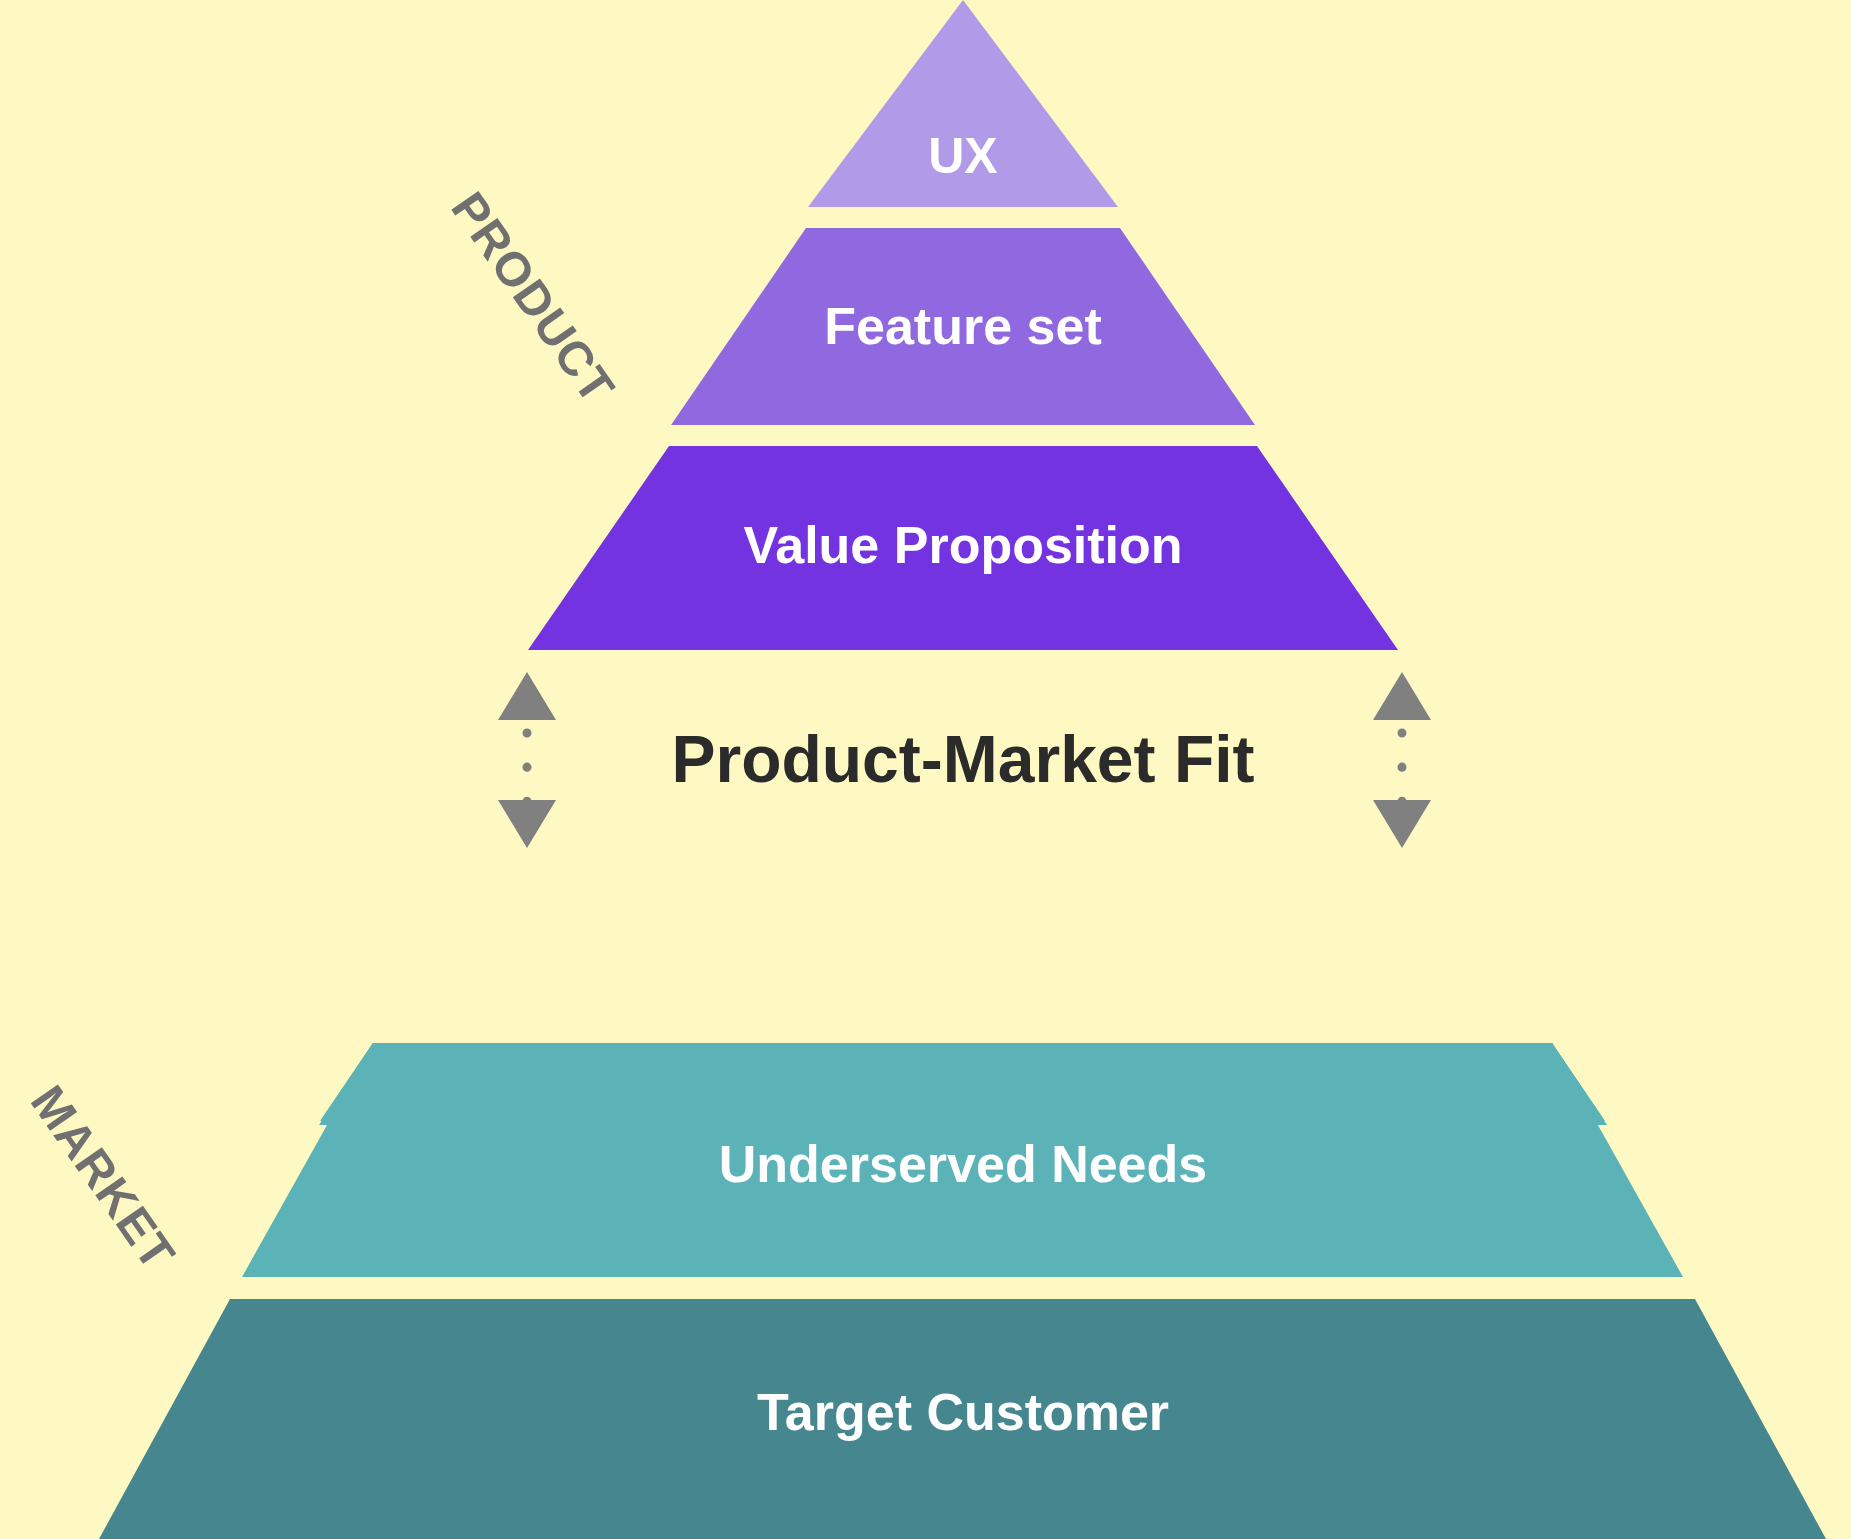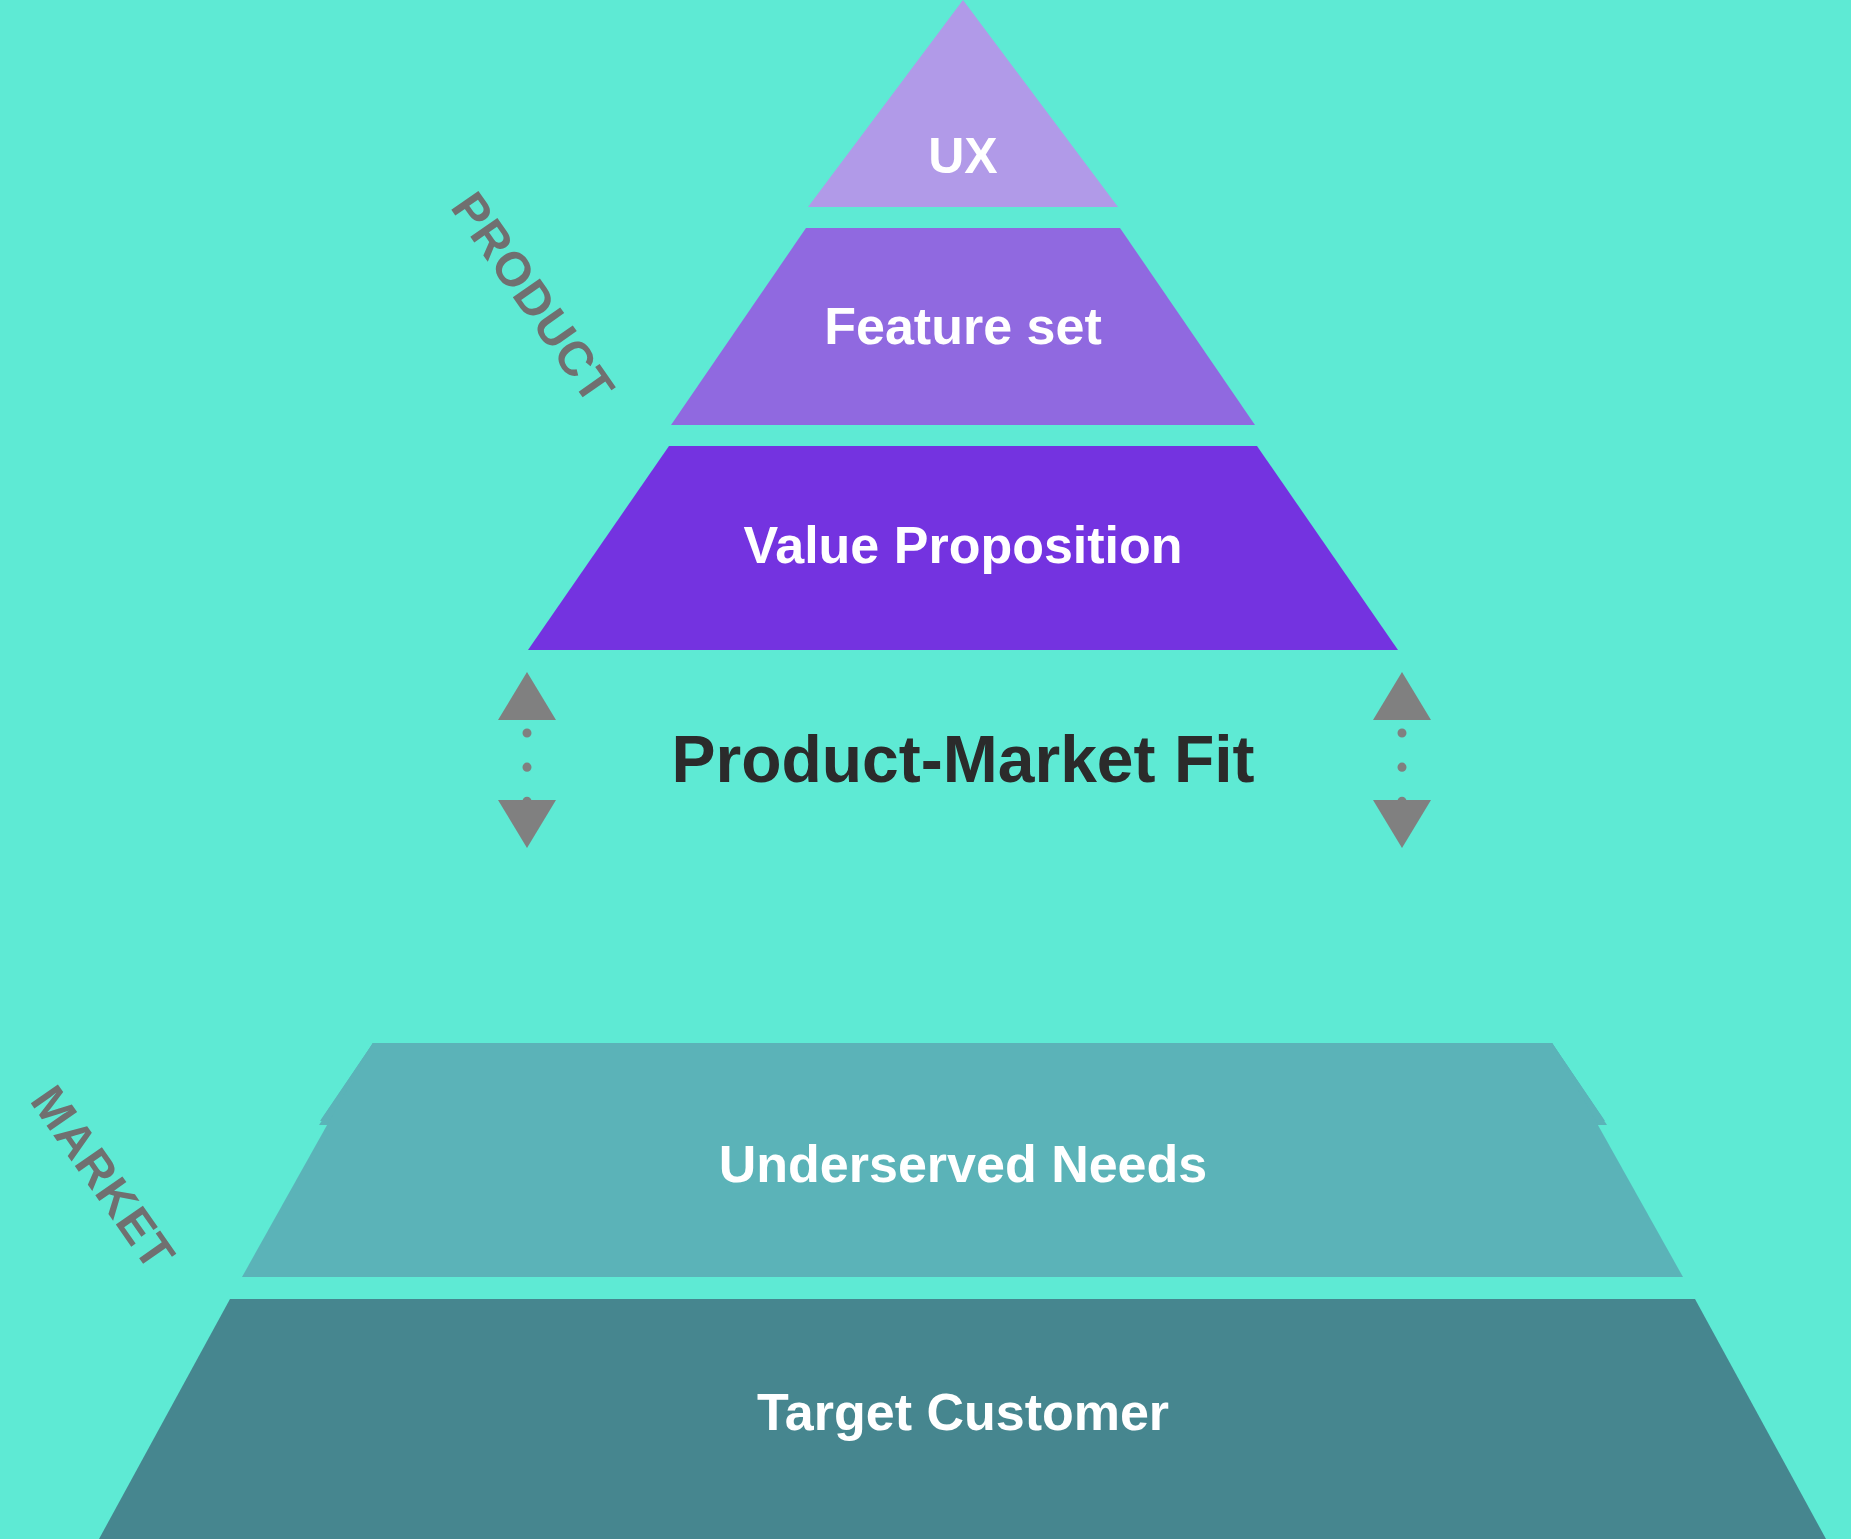--- a/index.html
+++ b/index.html
@@ -10,21 +10,21 @@
   body {
     width: 1851px;
     height: 1539px;
     overflow: hidden;
     font-family: "Liberation Sans", sans-serif;
   }
   #stage {
     position: relative;
     width: 1851px;
     height: 1539px;
-    background: #5eead4;
+    background: #fef9c3;
   }
   #pyramid-svg {
     position: absolute;
     top: 0;
     left: 0;
     width: 1851px;
     height: 1539px;
     display: block;
   }
   .band-label {

